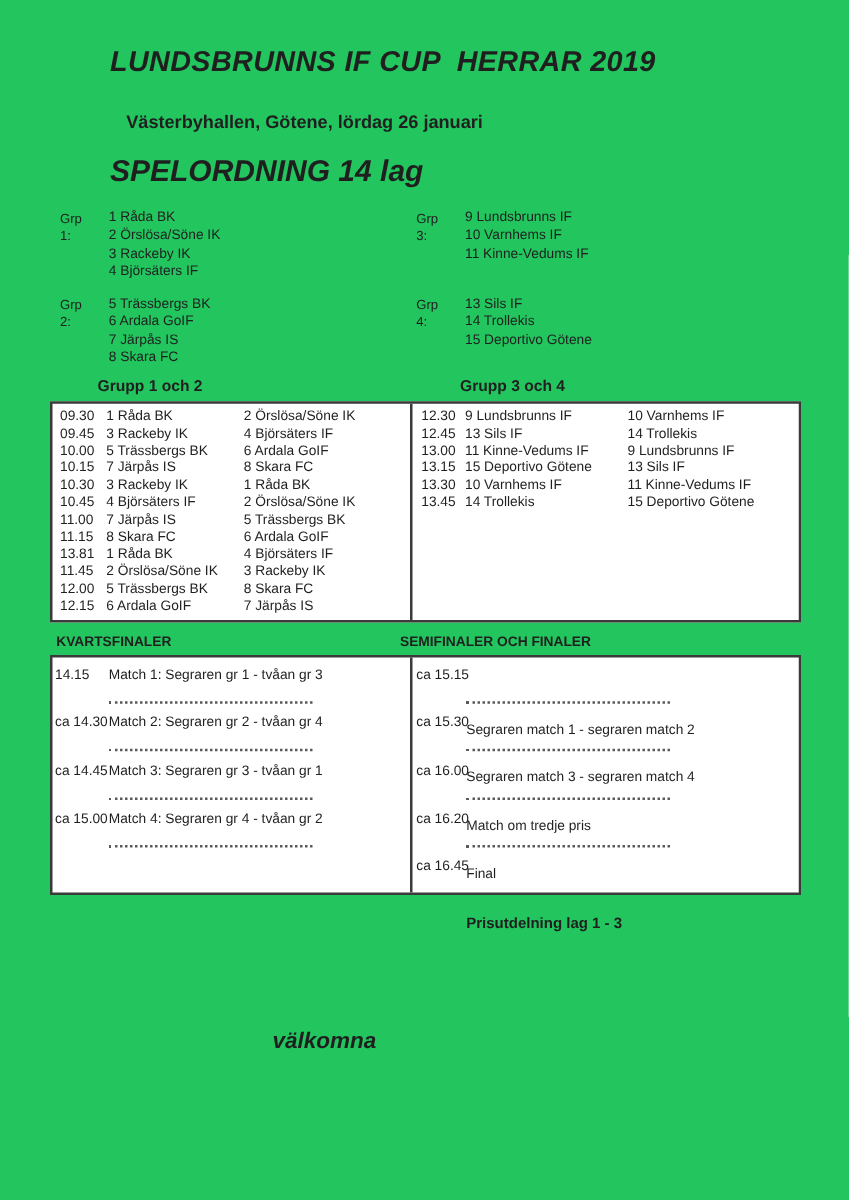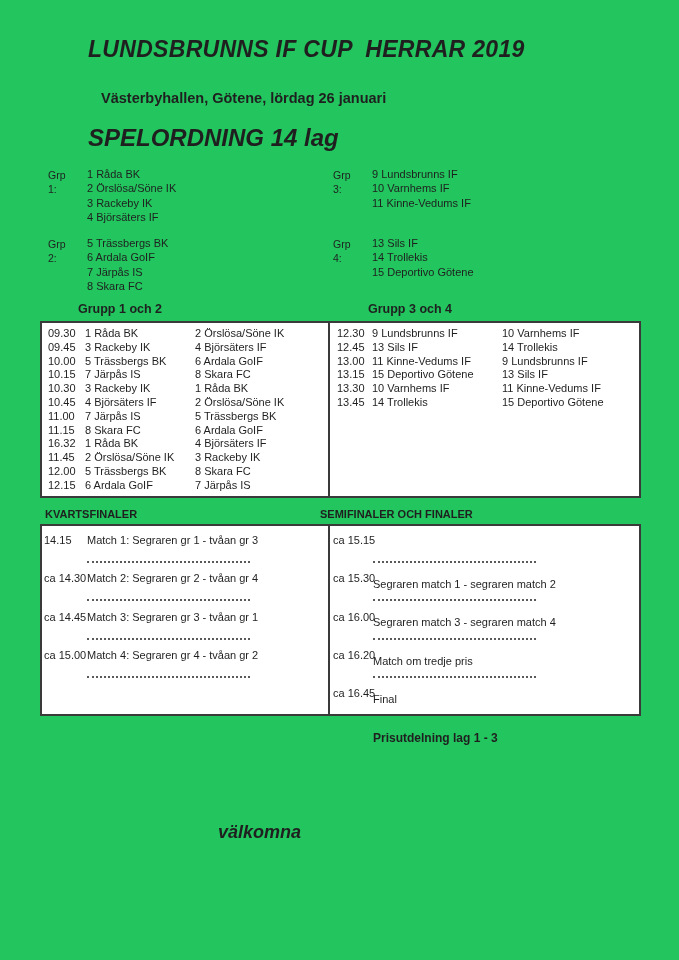--- a/index.html
+++ b/index.html
@@ -157,21 +157,21 @@
           <span class="st">11.00</span>
           <span class="s1">7 Järpås IS</span>
           <span class="s2">5 Trässbergs BK</span>
         </div>
         <div class="srow">
           <span class="st">11.15</span>
           <span class="s1">8 Skara FC</span>
           <span class="s2">6 Ardala GoIF</span>
         </div>
         <div class="srow">
-          <span class="st">16.32</span>
+          <span class="st">13.81</span>
           <span class="s1">1 Råda BK</span>
           <span class="s2">4 Björsäters IF</span>
         </div>
         <div class="srow">
           <span class="st">11.45</span>
           <span class="s1">2 Örslösa/Söne IK</span>
           <span class="s2">3 Rackeby IK</span>
         </div>
         <div class="srow">
           <span class="st">12.00</span>

